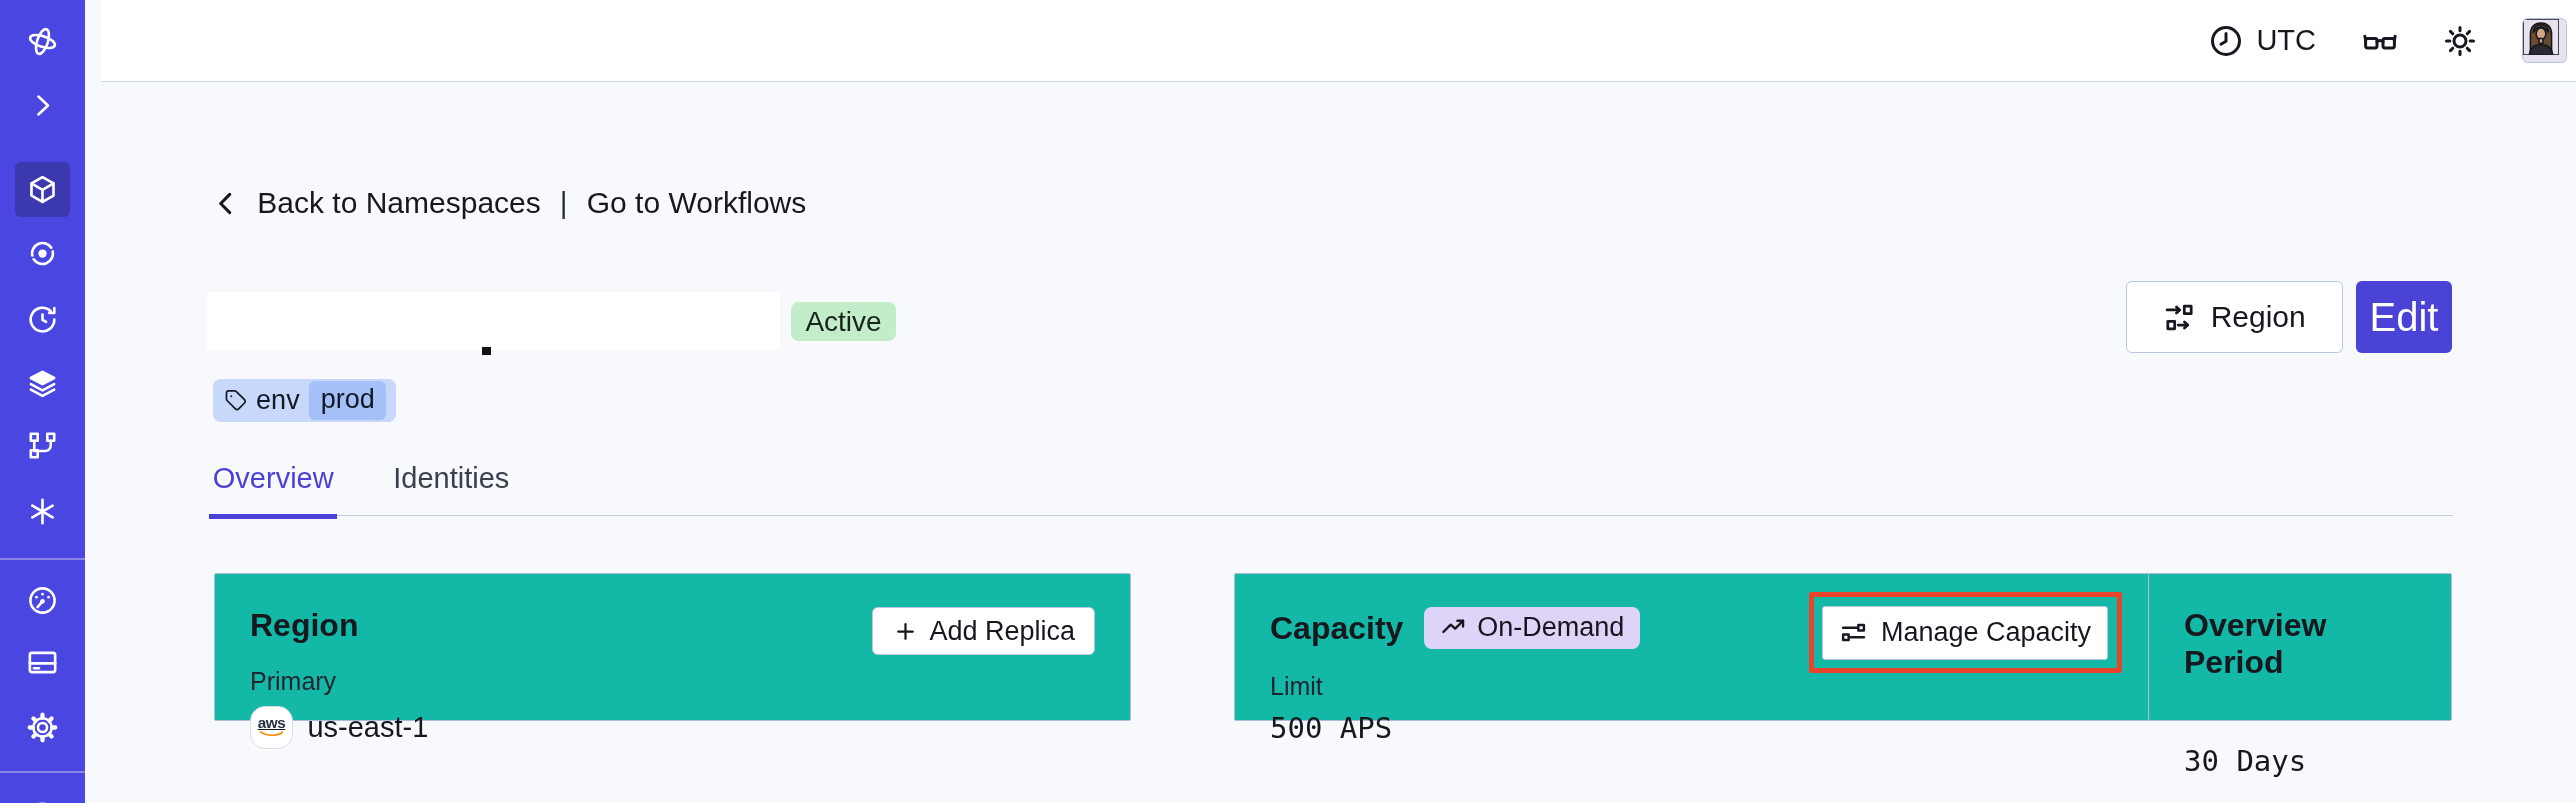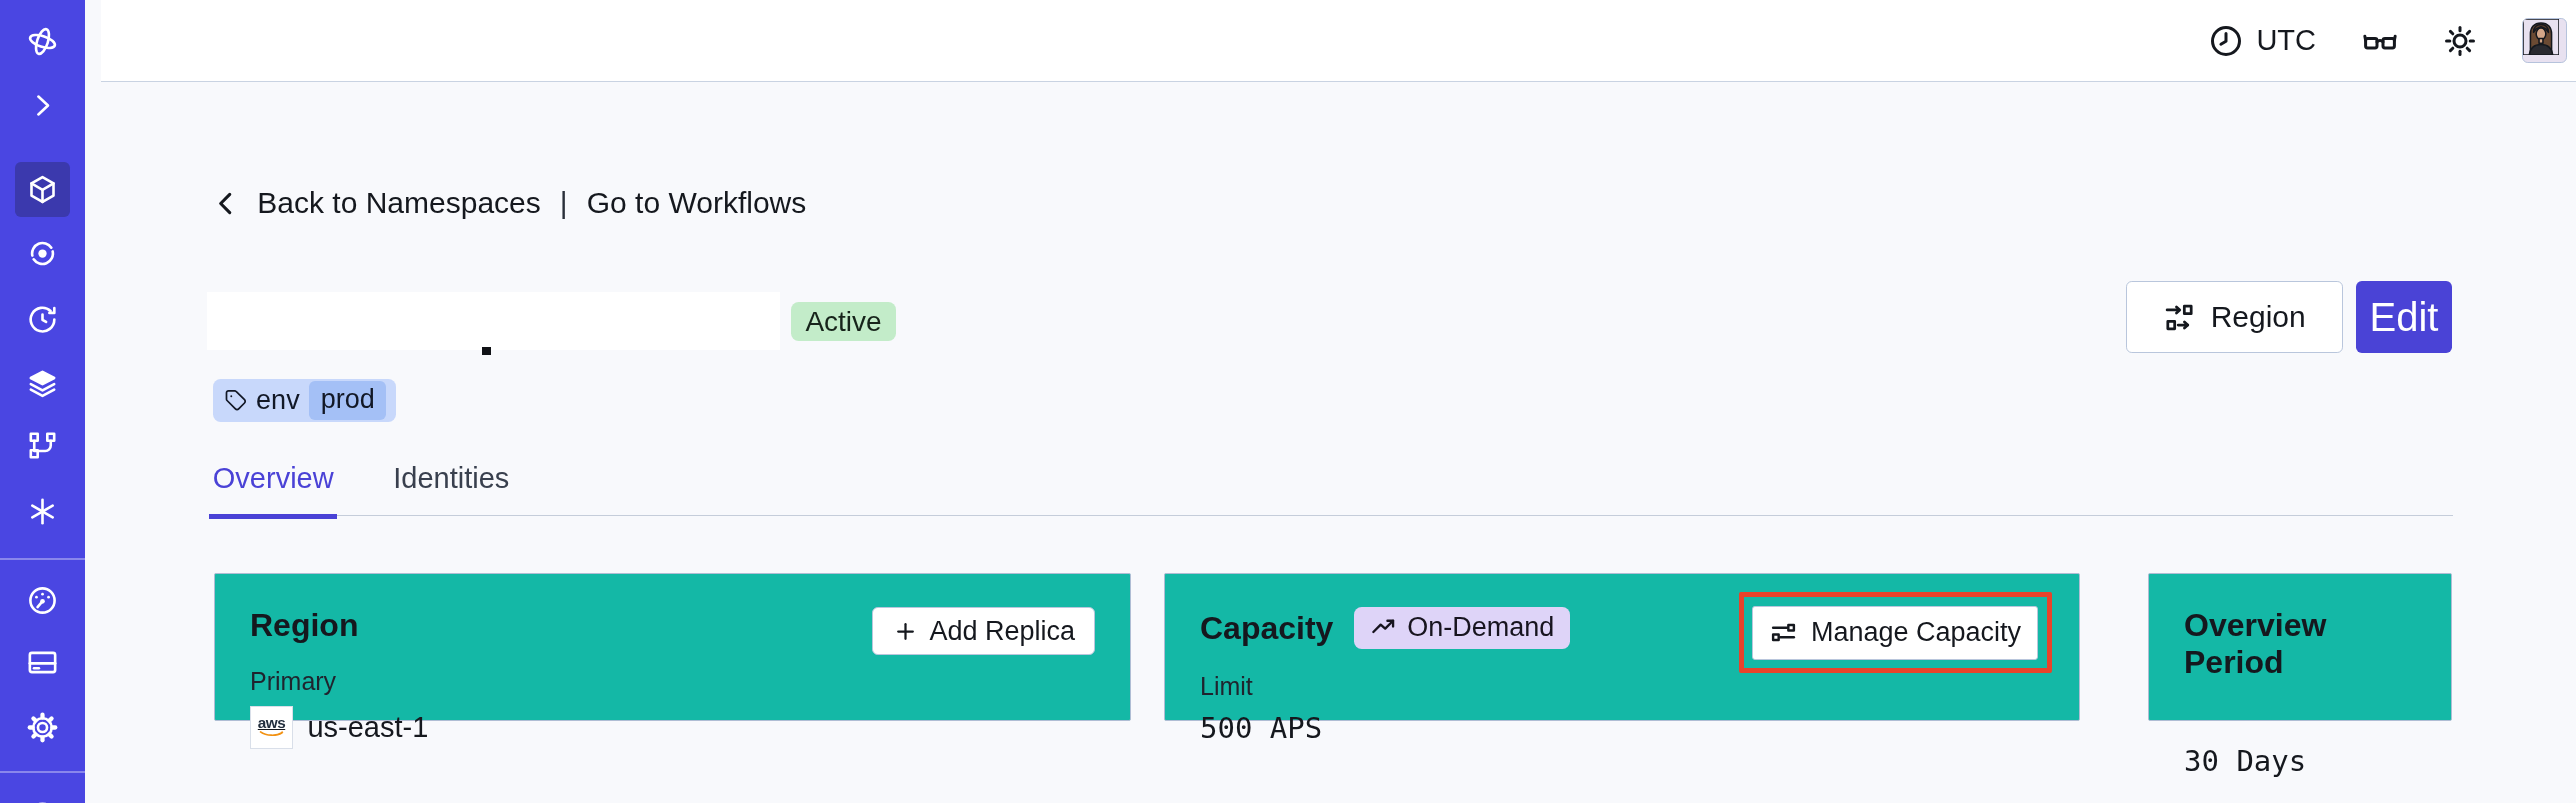--- a/index.html
+++ b/index.html
@@ -43,40 +43,40 @@
   .connect-btn { position:absolute; left:2041px; top:199px; width:217px; height:72px; gap:14.4px; font-size:30px; }
   .connect-btn svg { width:33px; height:33px; }
   .edit-btn { position:absolute; left:2271px; top:199px; width:96px; height:72px; background:#4a43d6; border:none; border-radius:5.8px; color:#ffffff; font-size:40px; display:flex; align-items:center; justify-content:center; cursor:pointer; }
 
   .tabs { position:absolute; left:124px; top:374px; width:2244px; display:flex; gap:52px; border-bottom:1.9px solid #c5cdda; }
   .tab { font-size:29px; color:#39404e; padding:5.8px 3.8px 19px; cursor:pointer; border-bottom:5.8px solid transparent; margin-bottom:-3.8px; }
   .tab.active { color:#4a42d6; font-weight:500; border-bottom-color:#4a42d6; }
 
   .card { position:absolute; top:491px; height:148px; background:#14b8a6; border:1.9px solid #afbdd4; border-radius:1.9px; padding:33px 35px; }
   .card-region { left:129px; width:917px; }
-  .card-capacity { left:1079px; width:916px; }
+  .card-capacity { left:1149px; width:916px; }
   .card-retention { left:2063px; width:304px; }
   .card-title-row { display:flex; align-items:center; gap:21px; }
   .card-title { font-size:32px; font-weight:600; color:#15181e; }
   .card-label { margin-top:23px; font-size:25px; color:#1f242e; }
   .value-row { margin-top:9.6px; display:flex; align-items:center; gap:14.4px; font-size:29px; color:#15181e; }
   .mono { font-family:"DejaVu Sans Mono", monospace; font-size:29px; color:#15181e; }
   .retention-value { margin-top:63px; }
 
   .add-replica-btn { position:absolute; right:35px; top:33px; height:48px; padding:0 19px; gap:10.5px; font-size:27px; }
   .add-replica-btn svg { width:27px; height:27px; }
 
   .ondemand-badge { display:flex; align-items:center; gap:10.5px; background:#ded4f8; border-radius:7.7px; padding:4.8px 15.3px 6.7px; font-size:27px; color:#17141f; }
   .ondemand-badge svg { width:27px; height:27px; stroke:#17141f; fill:none; stroke-width:2.1; stroke-linecap:round; stroke-linejoin:round; }
 
   .highlight-box { position:absolute; right:27px; top:18px; border:5.8px solid #e8432b; border-radius:1.9px; padding:8.6px; }
   .manage-btn { height:54px; padding:0 16.3px; gap:12.5px; font-size:27px; border-radius:2.9px; }
   .manage-btn svg { width:29px; height:29px; }
 
-  .aws-chip { width:43px; height:43px; background:#ffffff; border:1.9px solid #d9dfe9; border-radius:0; display:flex; flex-direction:column; align-items:center; justify-content:center; line-height:1;text-decoration:underline; }
+  .aws-chip { width:43px; height:43px; background:#ffffff; border:1.9px solid #d9dfe9; border-radius:15px; display:flex; flex-direction:column; align-items:center; justify-content:center; line-height:1;text-decoration:underline; }
   .aws-word { font-size:15.3px; font-weight:700; color:#232f3e; letter-spacing:-0.5px; }
   .aws-chip svg { width:25px; height:8.6px; display:block; }
 </style>
 </head>
 <body>
 
 <div id="screen">
 
   <nav class="sidebar">
     <div class="icon-slot" style="top:14.4px">

